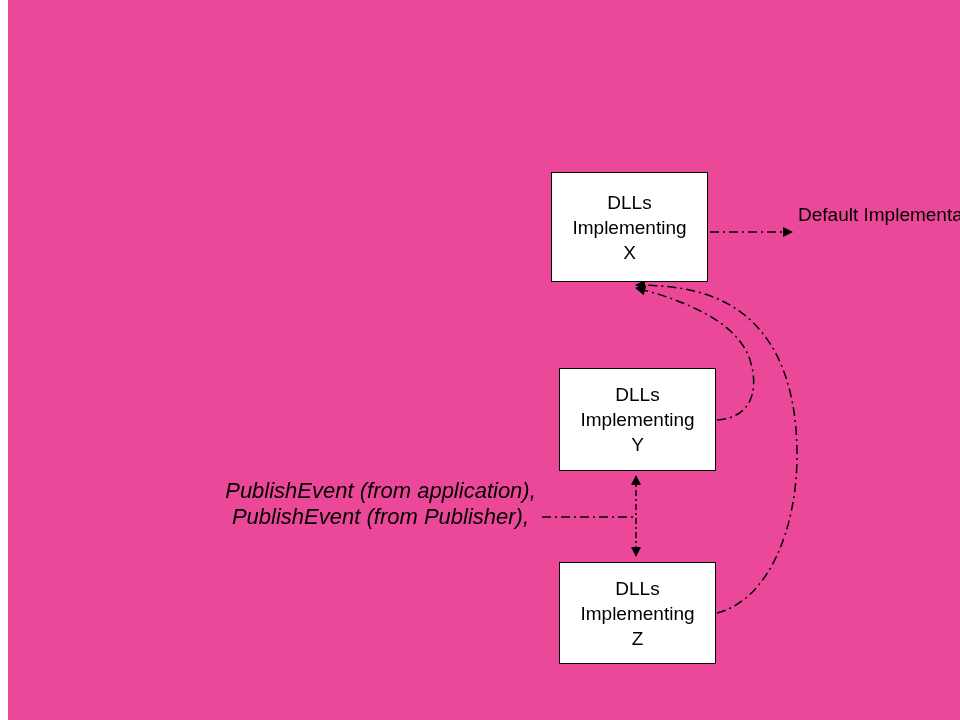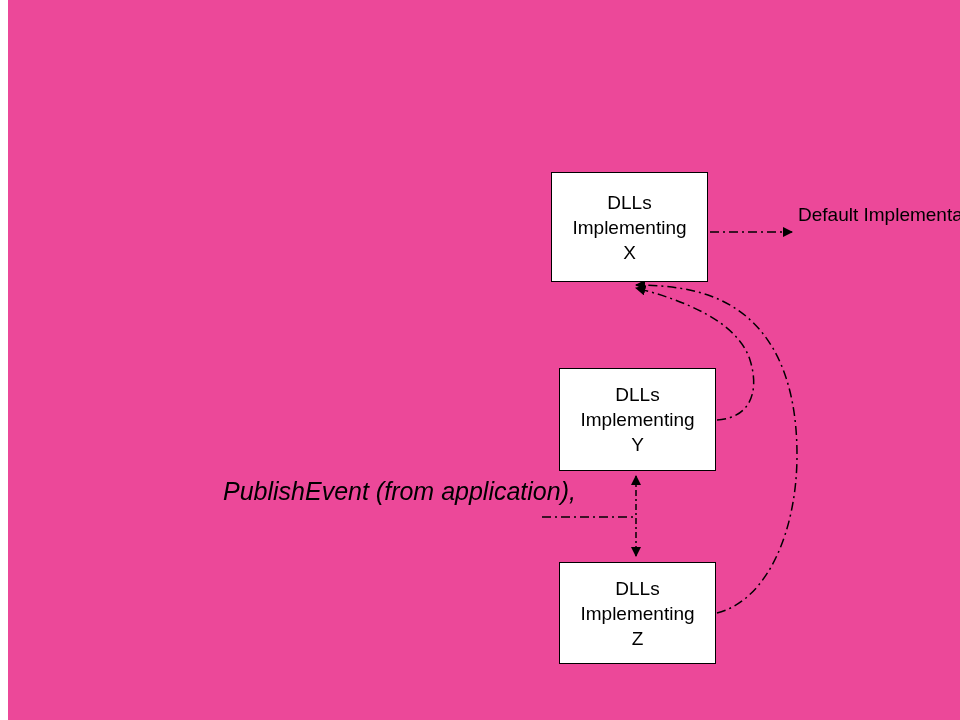--- a/index.html
+++ b/index.html
@@ -77,21 +77,21 @@
   }
   #event-label {
     position: absolute;
     left: 215px;
     top: 478px;
     width: 315px;
     text-align: center;
     color: #000000;
     font-family: "Liberation Sans", sans-serif;
     font-style: italic;
-    font-size: 25px;
+    font-size: 22px;
     line-height: 26px;
     white-space: nowrap;
     z-index: 2;
   }
   #event-label .evt-line {
     display: block;
   }
 </style>
 </head>
 <body>
@@ -138,15 +138,16 @@
     <span class="node-line">Z</span>
   </div>
 
   <div id="default-impl-label">
     <span class="node-line">Default</span>
     <span class="node-line">Implementation</span>
   </div>
 
   <div id="event-label">
     <span class="evt-line">PublishEvent (from application),</span>
+    <span class="evt-line">PublishEvent (from Publisher),</span>
   </div>
 
 </div>
 
 </body></html>

